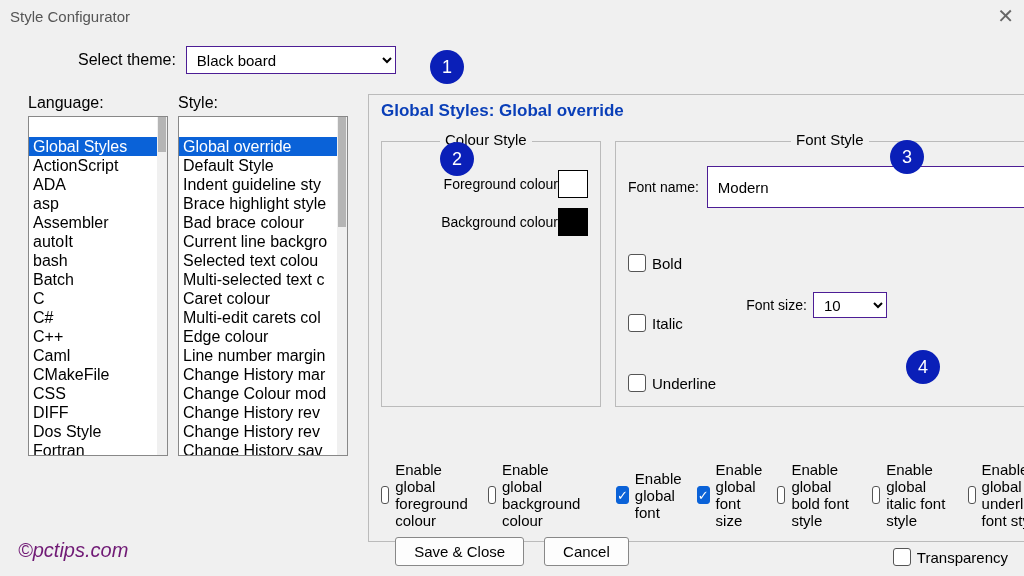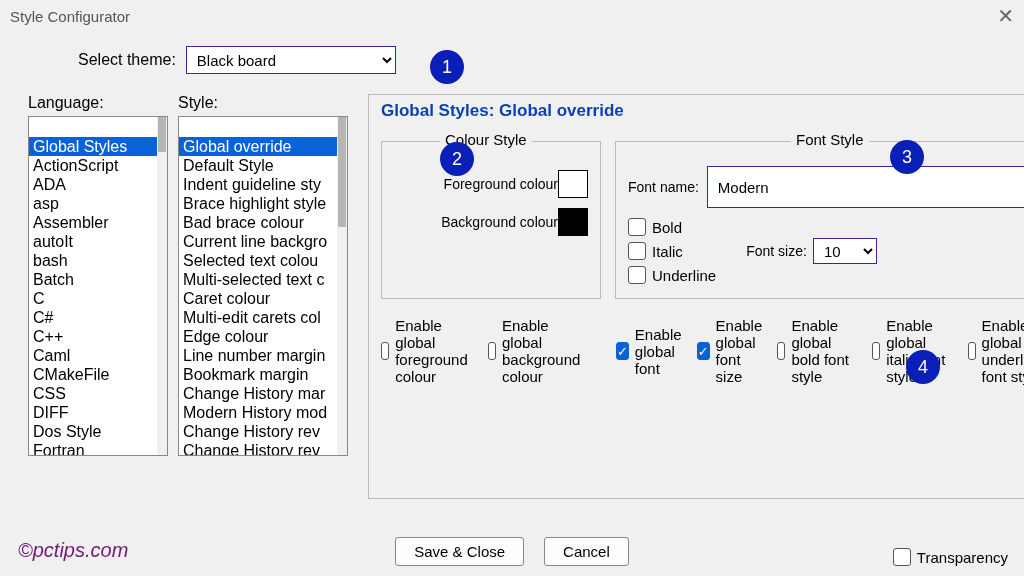--- a/index.html
+++ b/index.html
@@ -128,32 +128,32 @@
   .swatch.bg { background: #000; }
   .font-row1 {
     display: flex; align-items: center; gap: 8px;
     margin: 6px 0 10px 0;
   }
   .font-combo { flex: 1; height: 42px; }
   .font-row2 { display: flex; gap: 30px; }
   .check-col { display: flex; flex-direction: column; gap: 6px; }
   .chk {
     display: flex; align-items: center; gap: 6px;
-    cursor: pointer; font-size: 15px;
+    cursor: pointer; font-size: 15px; margin-top: 36px;
   }
   .chkbox {
     width: 18px; height: 18px; border: 1.5px solid #555;
     border-radius: 3px; background: #fff;
     display: inline-flex; align-items: center; justify-content: center;
     font-size: 13px; color: #fff;
   }
   .chkbox.checked { background: #0a62d8; border-color: #0a62d8; }
   .chkbox.checked::after { content: "✓"; }
   .size-row { display: flex; align-items: center; gap: 6px; }
-  .size-combo { width: 64px; height: 26px; }
+  .size-combo { width: 74px; height: 26px; }
   .checks-area {
     display: flex; gap: 26px; margin-top: 18px;
   }
   .checks-col { display: flex; flex-direction: row; gap: 10px; }
   .checks-col.left { width: 250px; }
   .btn-row {
     position: absolute;
     bottom: 10px; left: 0; right: 0;
     display: flex; justify-content: center; gap: 20px;
     align-items: center;
@@ -240,23 +240,22 @@
             <div class="item">Indent guideline sty</div>
             <div class="item">Brace highlight style</div>
             <div class="item">Bad brace colour</div>
             <div class="item">Current line backgro</div>
             <div class="item">Selected text colou</div>
             <div class="item">Multi-selected text c</div>
             <div class="item">Caret colour</div>
             <div class="item">Multi-edit carets col</div>
             <div class="item">Edge colour</div>
             <div class="item">Line number margin</div>
-            <div class="item">Bookmark margin</div>
             <div class="item">Change History mar</div>
-            <div class="item">Modern History mod</div>
+            <div class="item">Change Colour mod</div>
             <div class="item">Change History rev</div>
             <div class="item">Change History rev</div>
             <div class="item">Change History sav</div>
           </div>
         <div class="scrollbar">
           <div class="thumb" style="height:110px;"></div>
         </div>
       </div>
     </div>
   </div>

